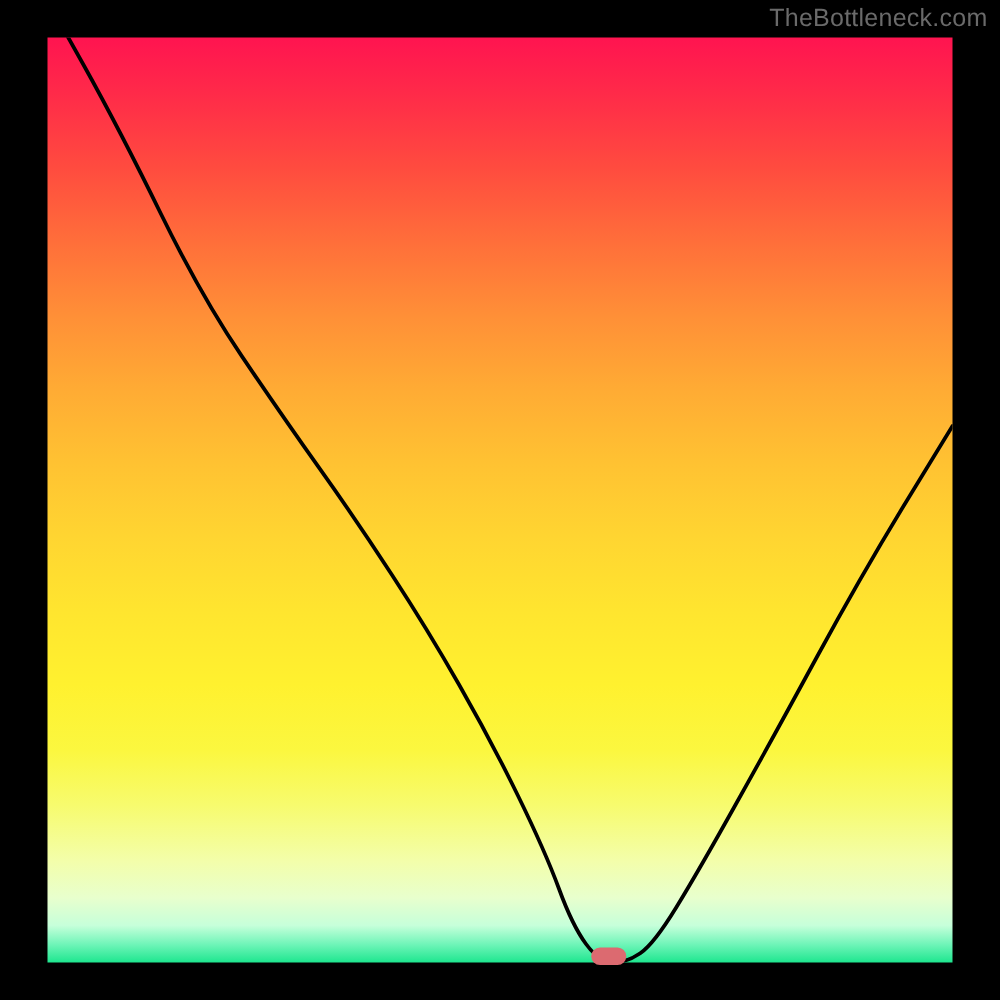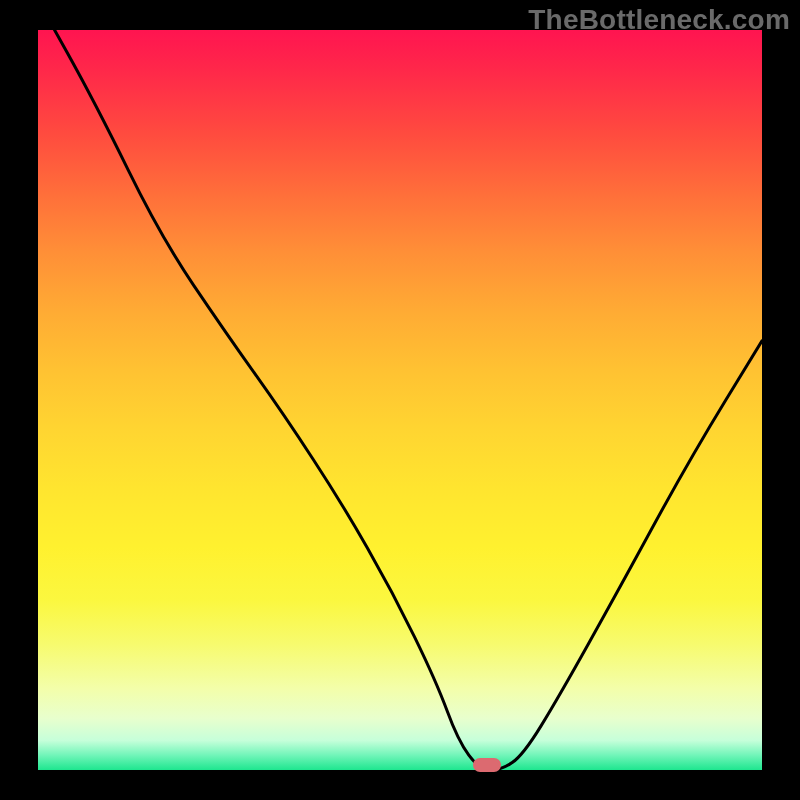--- a/index.html
+++ b/index.html
@@ -13,22 +13,22 @@
   .chart-container {
     position: relative;
     width: 800px;
     height: 800px;
   }
   .watermark {
     position: absolute;
     top: 4px;
     right: 10px;
     font-family: Arial, Helvetica, sans-serif;
-    font-size: 28px;
-    font-weight: 700;
+    font-size: 20px;
+    font-weight: 400;
     color: #6a6a6a;
     letter-spacing: 0.2px;
   }
   .plot-area {
     position: absolute;
     left: 38px;
     top: 30px;
     width: 724px;
     height: 740px;
     background: linear-gradient(to bottom,

